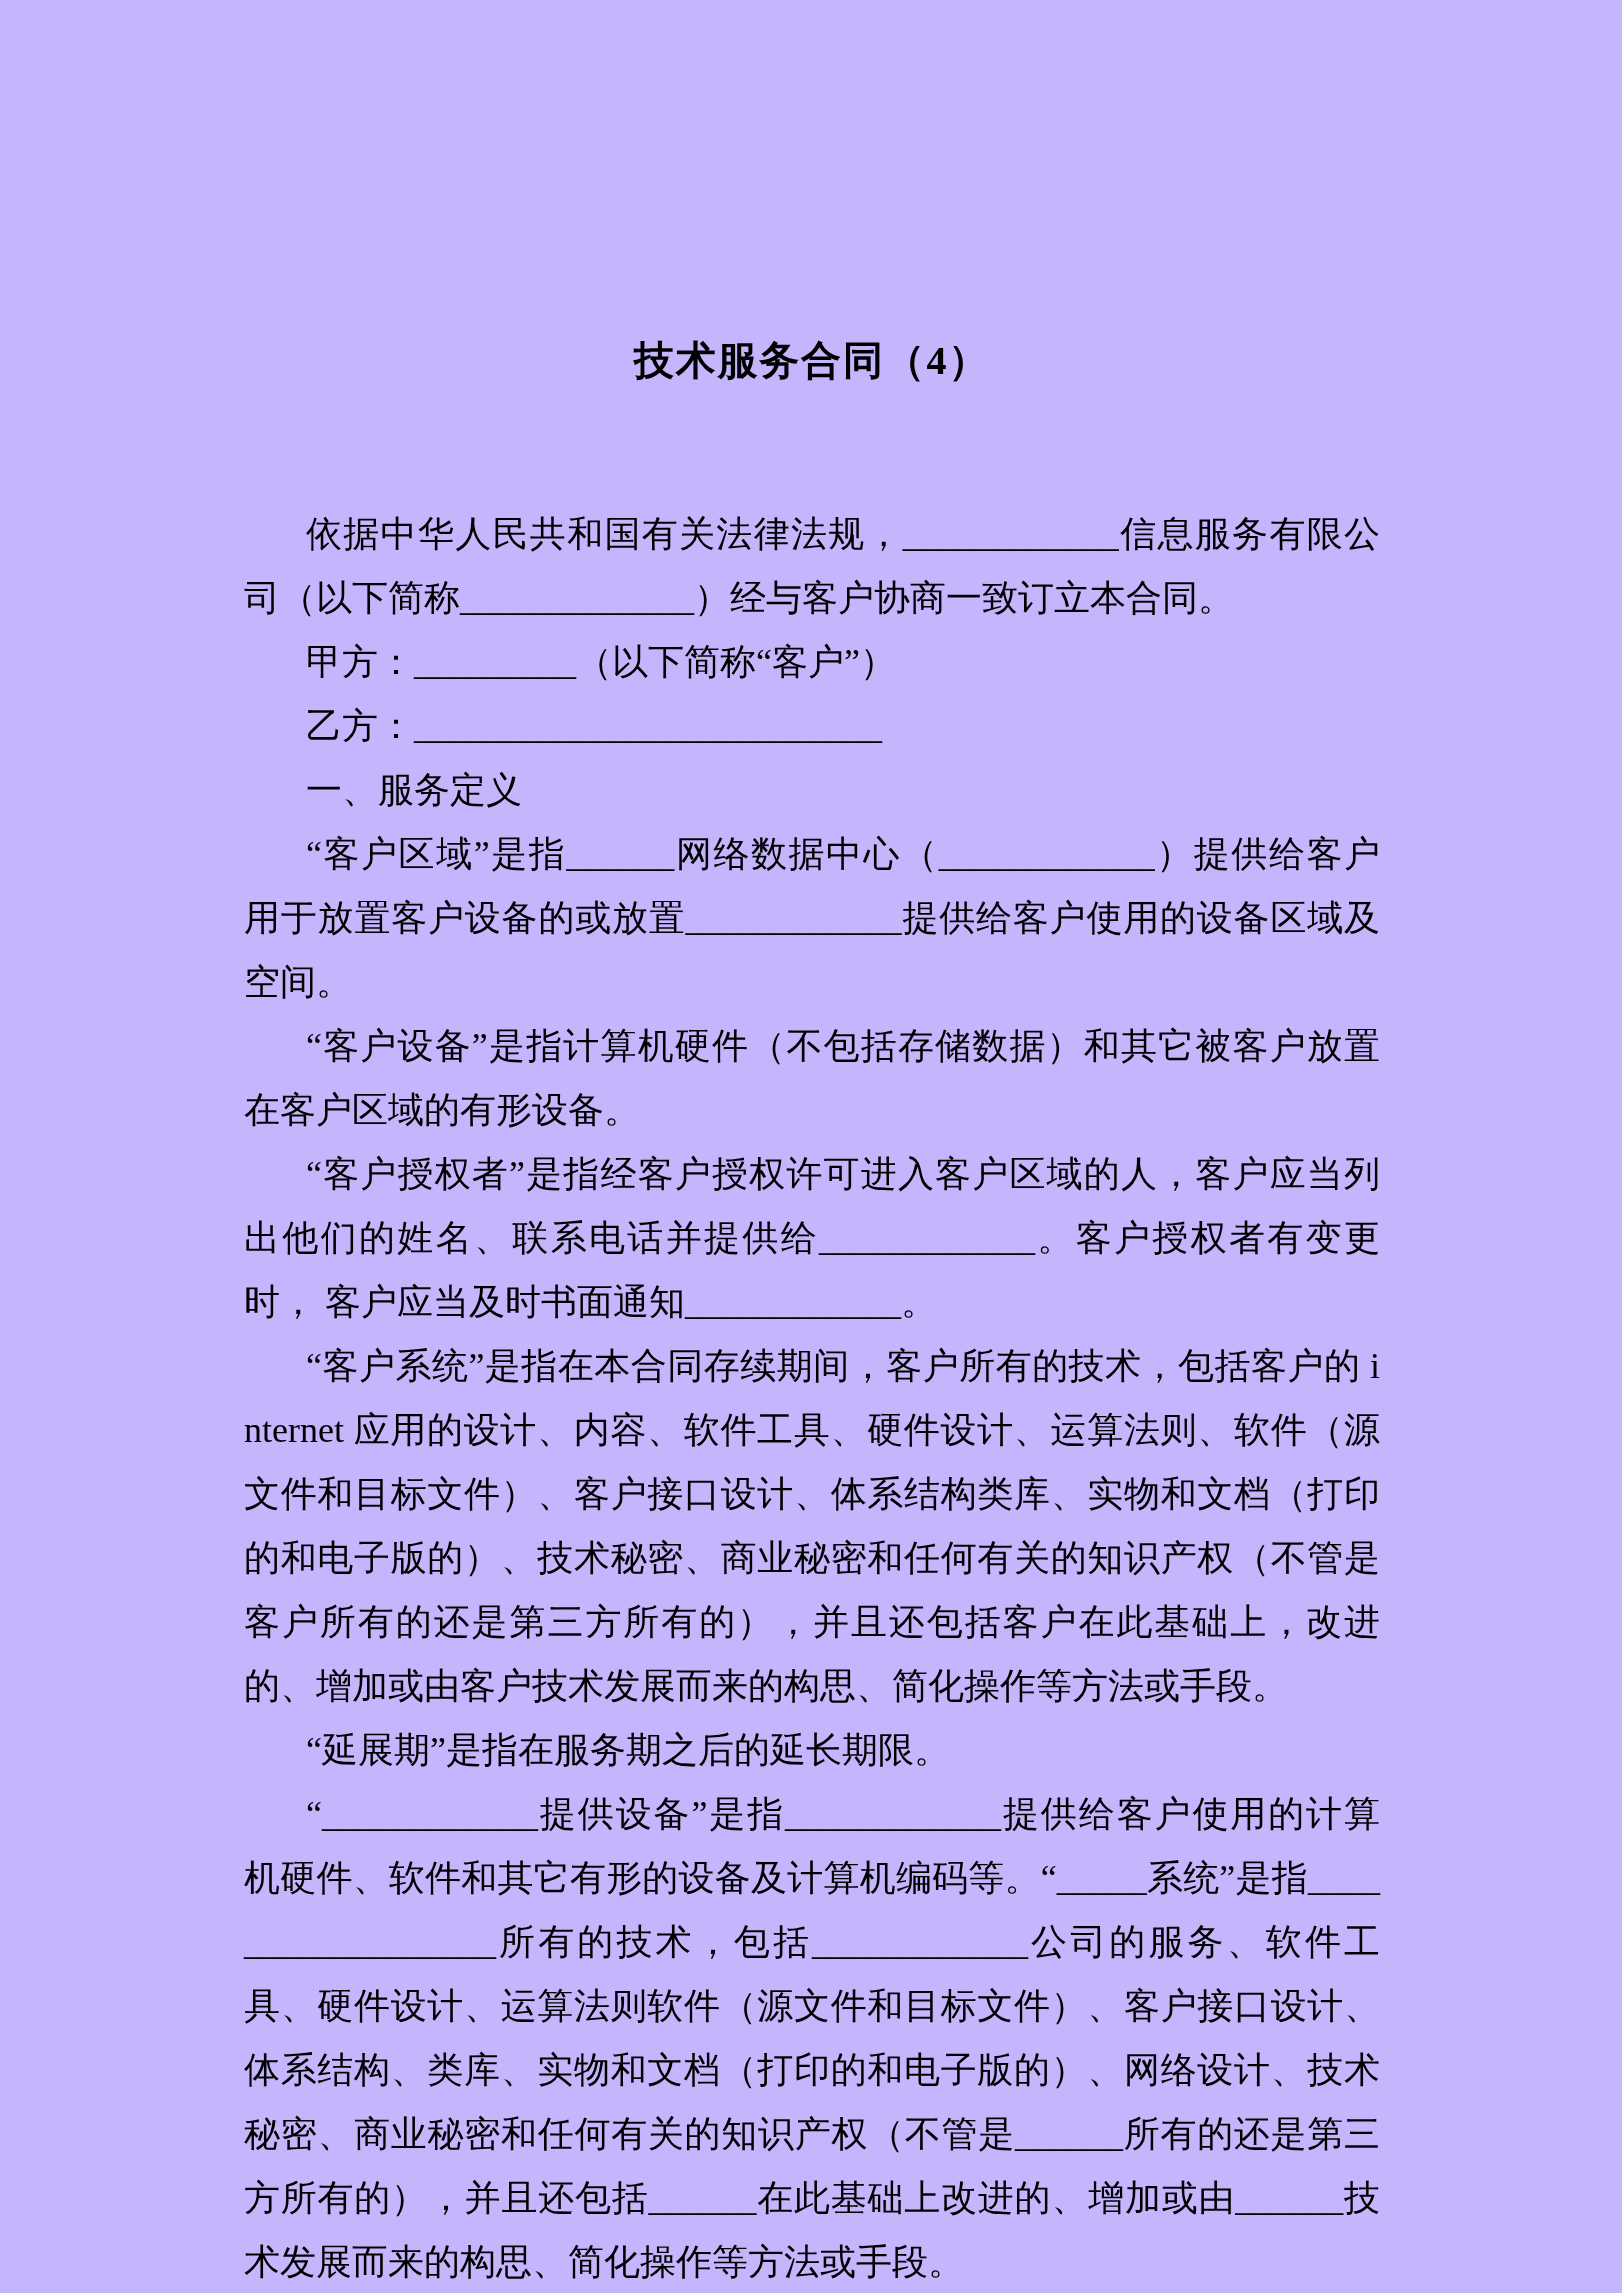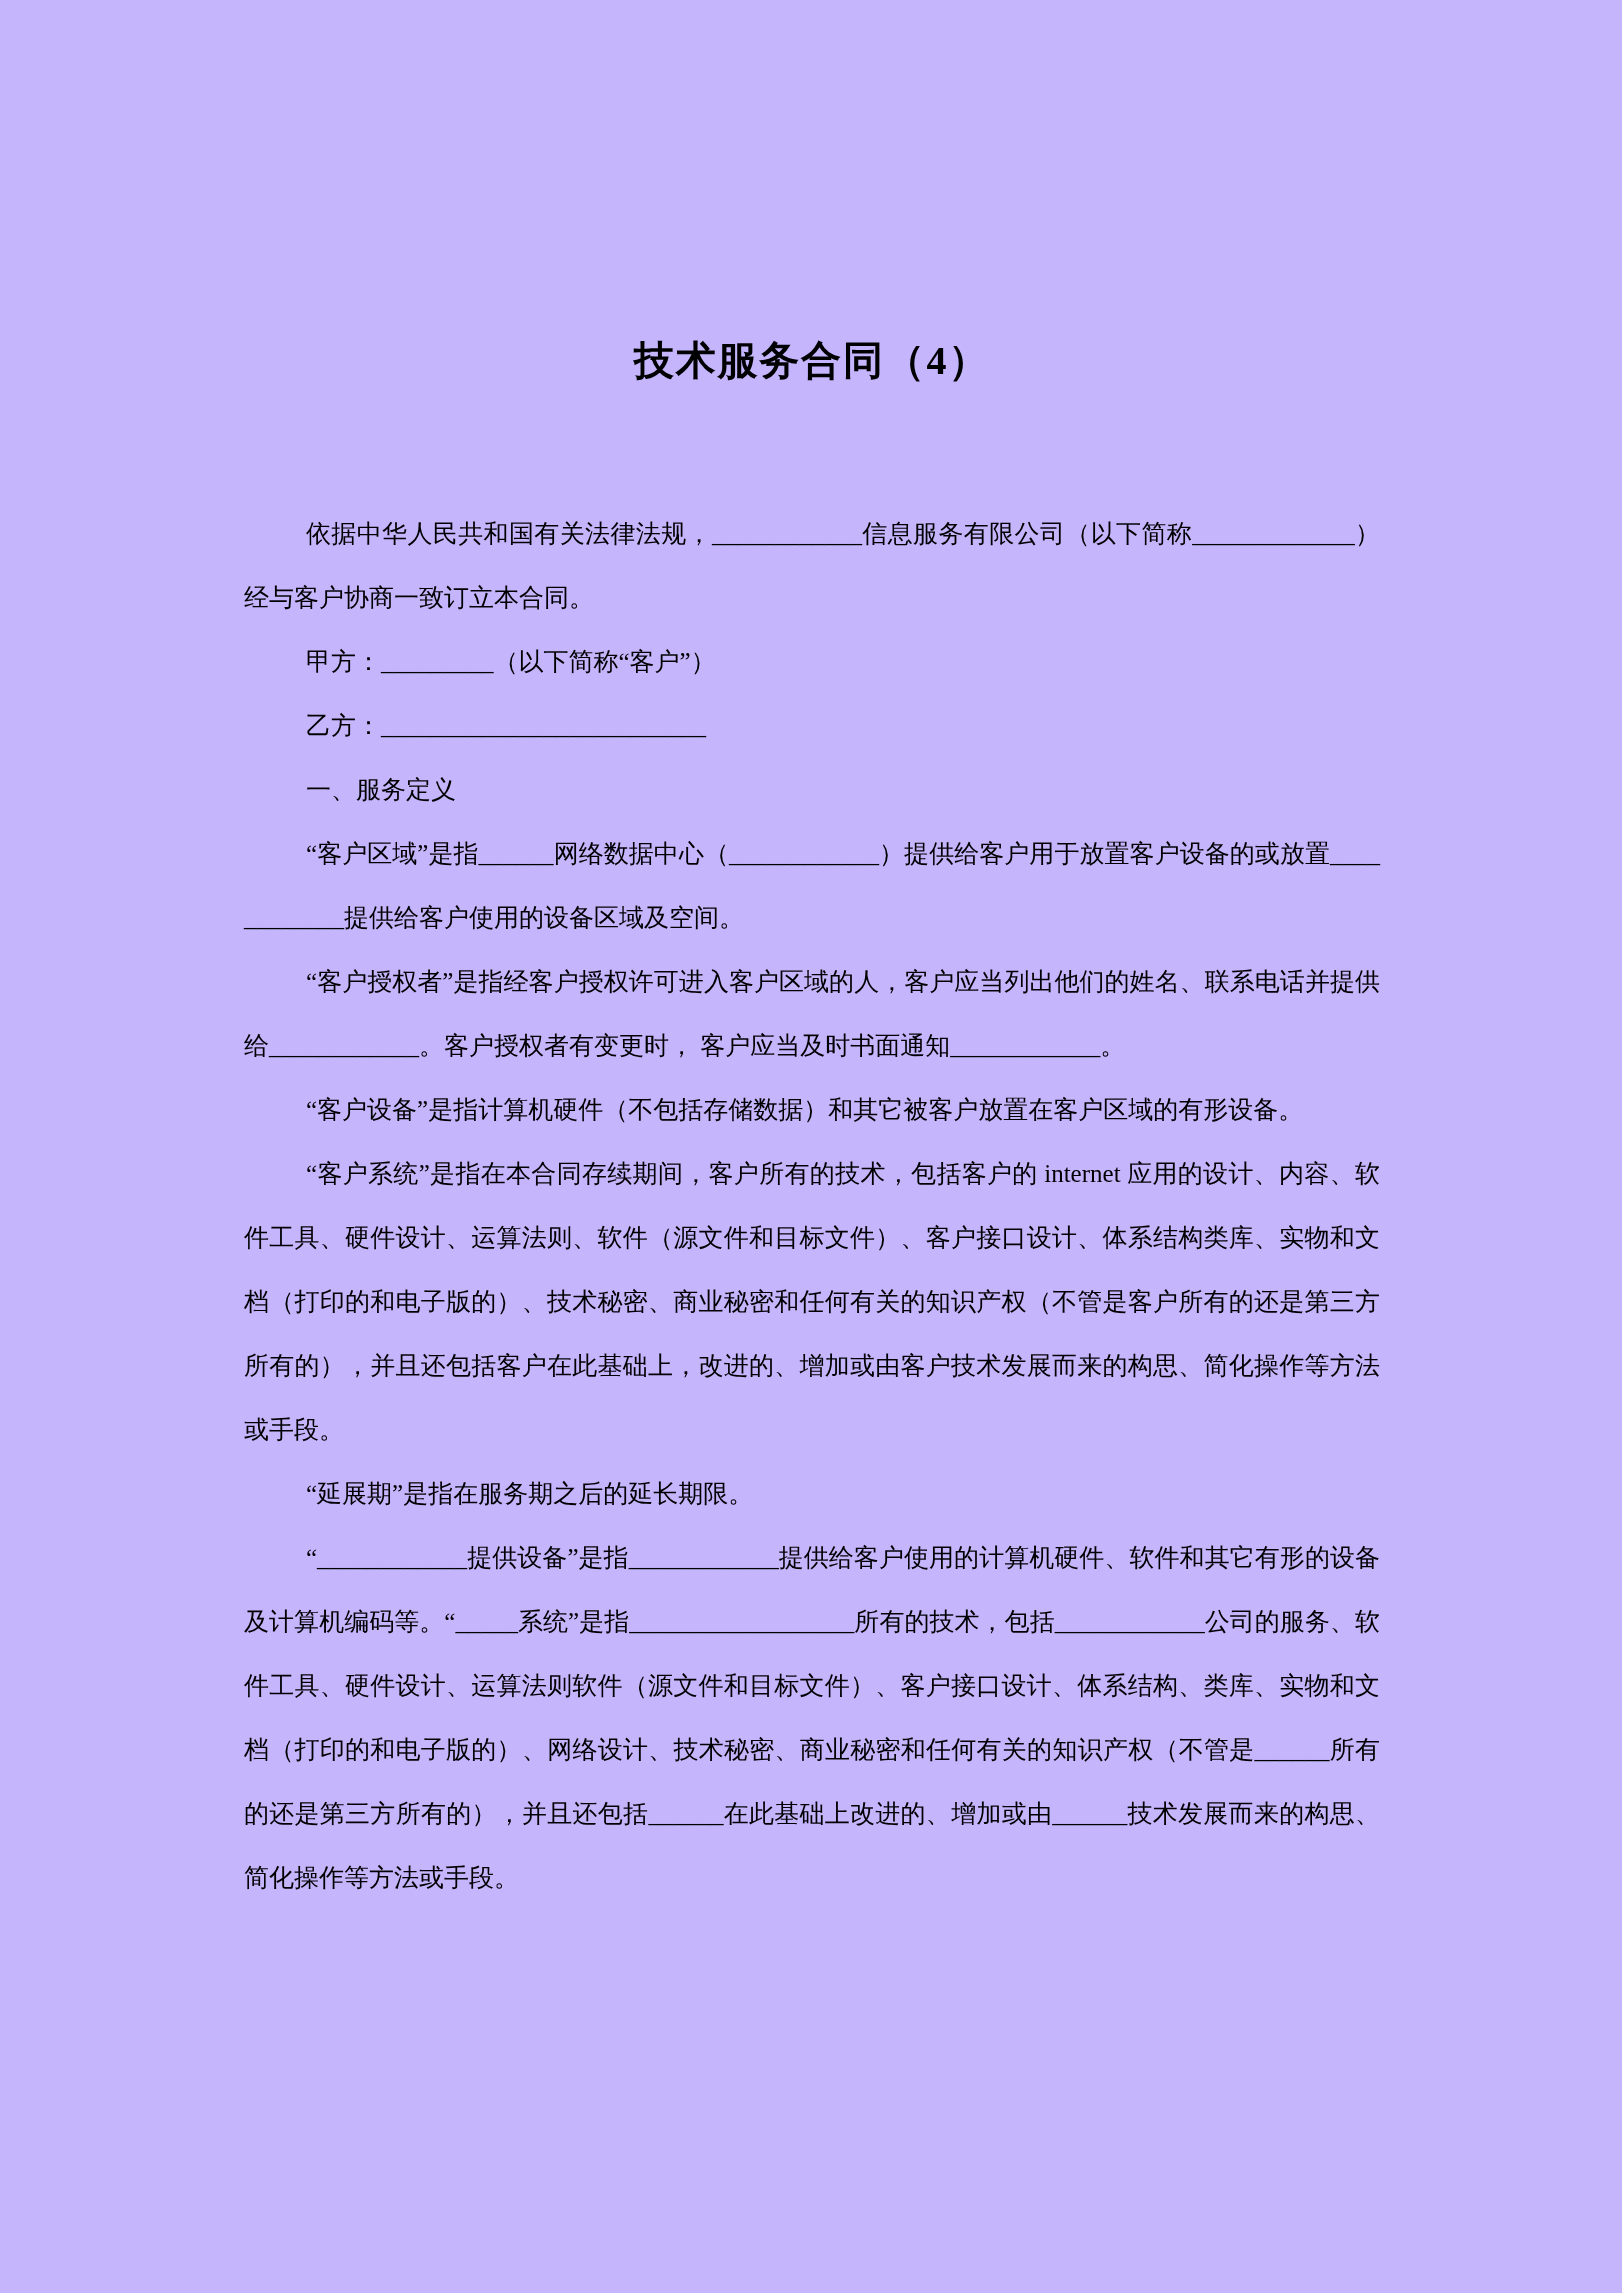--- a/index.html
+++ b/index.html
@@ -27,21 +27,21 @@
     line-height: 56px;
     font-weight: 700;
     letter-spacing: 1.8px;
     white-space: nowrap;
   }
   .doc-body {
     position: absolute;
     top: 502px;
     left: 244px;
     width: 1136px;
-    font-size: 25px;
+    font-size: 36px;
     line-height: 64px;
     text-align: justify;
     word-break: break-all;
   }
   .doc-body p {
     margin: 0;
     padding: 0;
     text-indent: 62px;
   }
 </style>
@@ -50,20 +50,20 @@
 
 <div class="page">
   <h1 class="doc-title">技术服务合同（4）</h1>
 
   <div class="doc-body">
     <p>依据中华人民共和国有关法律法规，____________信息服务有限公司（以下简称_____________）经与客户协商一致订立本合同。</p>
     <p>甲方：_________（以下简称“客户”）</p>
     <p>乙方：__________________________</p>
     <p>一、服务定义</p>
     <p>“客户区域”是指______网络数据中心（____________）提供给客户用于放置客户设备的或放置____________提供给客户使用的设备区域及空间。</p>
+    <p>“客户设备”是指计算机硬件（不包括存储数据）和其它被客户放置在客户区域的有形设备。</p>
     <p>“客户授权者”是指经客户授权许可进入客户区域的人，客户应当列出他们的姓名、联系电话并提供给____________。客户授权者有变更时， 客户应当及时书面通知____________。</p>
-    <p>“客户设备”是指计算机硬件（不包括存储数据）和其它被客户放置在客户区域的有形设备。</p>
     <p>“客户系统”是指在本合同存续期间，客户所有的技术，包括客户的 internet 应用的设计、内容、软件工具、硬件设计、运算法则、软件（源文件和目标文件）、客户接口设计、体系结构类库、实物和文档（打印的和电子版的）、技术秘密、商业秘密和任何有关的知识产权（不管是客户所有的还是第三方所有的），并且还包括客户在此基础上，改进的、增加或由客户技术发展而来的构思、简化操作等方法或手段。</p>
     <p>“延展期”是指在服务期之后的延长期限。</p>
     <p>“____________提供设备”是指____________提供给客户使用的计算机硬件、软件和其它有形的设备及计算机编码等。“_____系统”是指__________________所有的技术，包括____________公司的服务、软件工具、硬件设计、运算法则软件（源文件和目标文件）、客户接口设计、体系结构、类库、实物和文档（打印的和电子版的）、网络设计、技术秘密、商业秘密和任何有关的知识产权（不管是______所有的还是第三方所有的），并且还包括______在此基础上改进的、增加或由______技术发展而来的构思、简化操作等方法或手段。</p>
   </div>
 </div>
 
 
 </body></html>

